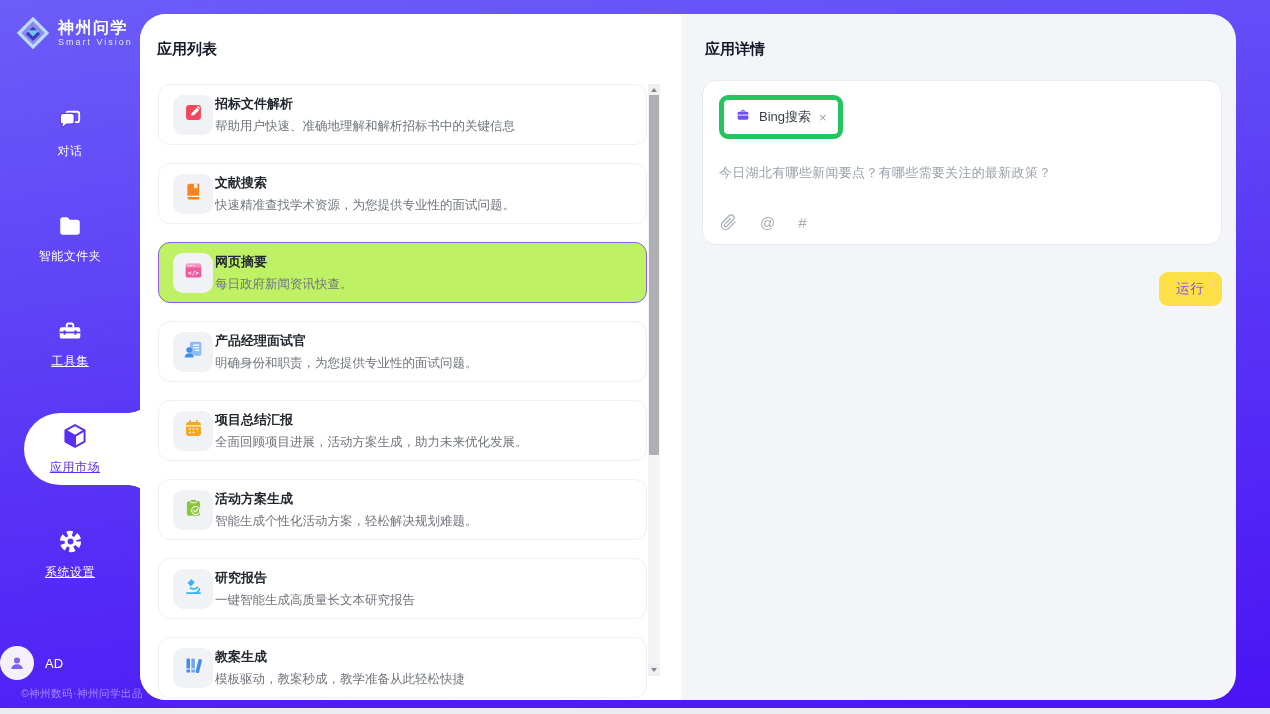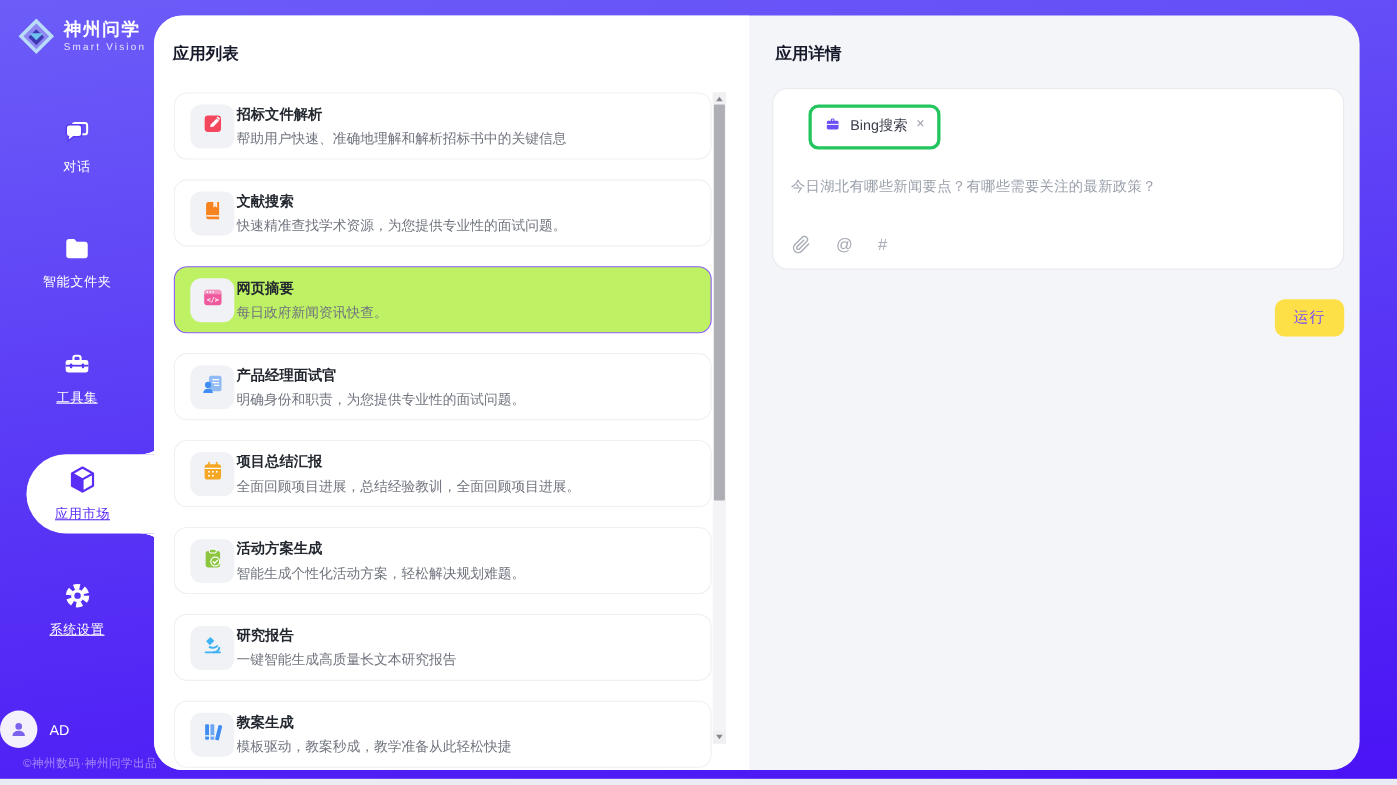--- a/index.html
+++ b/index.html
@@ -76,22 +76,22 @@
   .tri-down { width:0; height:0; border-left:3.5px solid transparent; border-right:3.5px solid transparent; border-top:4.5px solid #85858d; }
   .sb-thumb { position:absolute; left:1px; top:11px; width:10px; height:360px; background:#aeaeb5; border-radius:1px; cursor:pointer; }
   
   .detail-panel { flex:1; position:relative; }
   .detail-panel .panel-title { left:24px; }
   .detail-card {
     position:absolute; top:66px; left:21px; width:520px; height:165px; box-sizing:border-box;
     background:#fff; border:1px solid #e8e9ee; border-radius:14px; padding:14px 16px;
   }
   .chip {
-    display:inline-flex; gap:8px; border:3px solid #22c55e;
-    border-radius:9px; padding:7px 11px; background:#fff; cursor:default;margin-left:16px;
+    display:inline-flex; align-items:center; gap:8px; border:5px solid #22c55e;
+    border-radius:9px; padding:7px 11px; background:#fff; cursor:default;
   }
   .chip-label { font-size:13px; color:#3a3f4a; }
   .chip-close { font-size:13px; color:#9ba0a8; cursor:pointer; line-height:1; }
   .query { margin-top:25px; font-size:13px; color:#9aa0ab; letter-spacing:0.3px; }
   .composer { position:absolute; left:17px; bottom:13px; display:flex; align-items:center; gap:23px; color:#a7abb4; }
   .composer .glyph { font-size:15px; color:#a7abb4; cursor:pointer; }
   .composer .icon { cursor:pointer; display:flex; }
   .run-btn {
     position:absolute; top:258px; right:14px; border:none; cursor:pointer;
     background:#fde047; color:#7a4ff5; font-size:13.5px; padding:8px 17px;
@@ -252,21 +252,21 @@
                     <circle cx="8" cy="12.5" r="1"></circle>
                     <circle cx="12" cy="12.5" r="1"></circle>
                     <circle cx="16" cy="12.5" r="1"></circle>
                     <circle cx="8" cy="16.5" r="1"></circle>
                     <circle cx="12" cy="16.5" r="1"></circle>
                   </g>
                 </svg></span>
             </div>
             <div class="card-texts">
               <div class="card-name">项目总结汇报</div>
-              <div class="card-desc">全面回顾项目进展，总结经验教训，全面回顾项目进展。</div>
+              <div class="card-desc">全面回顾项目进展，活动方案生成，助力未来优化发展。</div>
             </div>
           </div>
           <div class="card">
             <div class="tile" style="color: rgb(140, 198, 62);">
               <span class="icon"><svg width="21" height="21" viewBox="0 0 24 24">
                   <rect x="4.5" y="4.5" width="15" height="17" rx="2.5" fill="currentColor"></rect>
                   <rect x="8.5" y="2.5" width="7" height="4" rx="1.3" fill="currentColor" stroke="#fff" stroke-width="1.1"></rect>
                   <circle cx="14.5" cy="15.5" r="4.6" fill="currentColor" stroke="#fff" stroke-width="1.2"></circle>
                   <path d="M12.4 15.6l1.5 1.5 2.7-2.9" fill="none" stroke="#fff" stroke-width="1.4" stroke-linecap="round"></path>
                 </svg></span>

